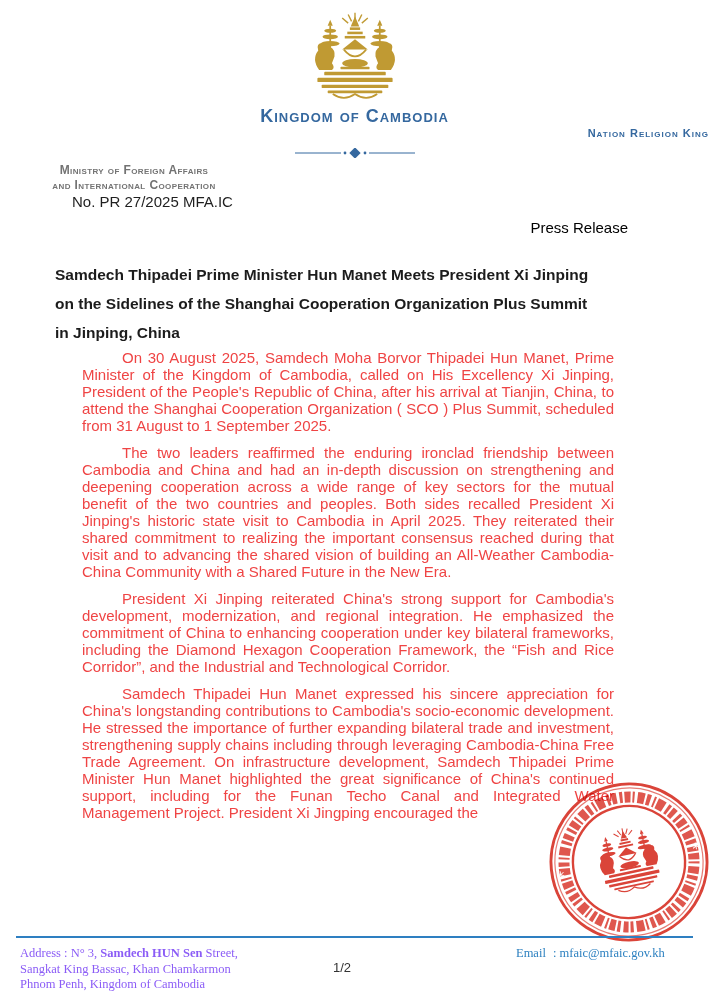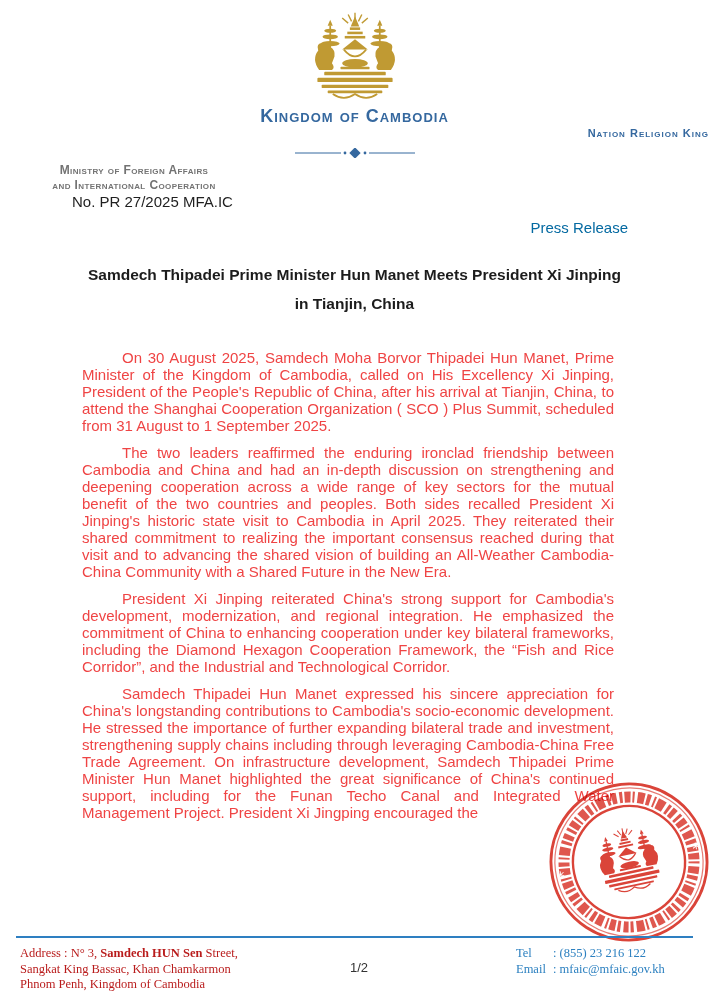--- a/index.html
+++ b/index.html
@@ -20,54 +20,54 @@
     font-variant:small-caps; font-weight:bold; font-size:11px; letter-spacing:1px; color:#35689f;
   }
   .hdr-divider { position:absolute; top:148px; left:50%; transform:translateX(-50%); width:120px; height:10px; color:#35689f; }
 
   .ministry {
     position:absolute; top:163px; left:12px; width:244px; text-align:center;
     font-variant:small-caps; font-weight:bold; font-size:12px; line-height:14.5px;
     letter-spacing:0.4px; color:#737373;
   }
   .doc-number { position:absolute; top:193px; left:55px; font-size:15px; color:#1f1f1f;margin-left:17px; }
-  .press-release { position:absolute; top:219px; right:81px; font-size:15px; color:#0369a1; }
+  .press-release { position:absolute; top:219px; right:81px; font-size:15px; color:#000000; }
 
   
   .doc-title {
-    position:absolute; top:260px; left:55px; right:55px; text-align:center;
+    position:absolute; top:260px; left:55px; right:55px; text-align:left;
     font-weight:bold; font-size:15.5px; line-height:29px; color:#1c1c1c;
   }
 
   
   .content { position:absolute; top:349px; left:82px; width:547px; }
   .content p {
     margin:0 15px 10px 0; text-align:justify; text-indent:40px;
     font-size:15px; line-height:17px; color:#ef4444;
   }
 
   
   .seal {
     position:absolute; left:546px; top:779px; width:166px; height:166px;
     transform:rotate(-12deg); mix-blend-mode:multiply; opacity:0.93; color:#d8352a;
   }
 
   
   .footer-line { position:absolute; top:936px; left:16px; right:16px; height:2px; background:#2e7fc1; }
   .footer-address {
     position:absolute; top:946px; left:20px;
-    font-family:"Liberation Serif", serif; font-size:12.5px; line-height:15.5px; color:#b91c1c;
+    font-family:"Liberation Serif", serif; font-size:12.5px; line-height:15.5px; color:#8b5cf6;
   }
   .footer-address b { font-weight:bold; }
   .footer-contacts {
     position:absolute; top:946px; left:516px;
     font-family:"Liberation Serif", serif; font-size:12.5px; line-height:15.5px; color:#2c80c0;
   }
   .footer-contacts .lbl { display:inline-block; width:37px; }
-  .page-number { position:absolute; top:960px; left:316px; width:52px; text-align:right; font-size:13px; color:#333; }
+  .page-number { position:absolute; top:960px; left:316px; width:52px; text-align:center; font-size:13px; color:#333; }
 </style>
 </head>
 <body>
 
 <div class="page">
 
   <svg width="0" height="0" style="position:absolute">
     <defs>
       <g id="arms" fill="currentColor" stroke="none">
 
@@ -134,21 +134,22 @@
   <div class="ministry">
     <div>Ministry of Foreign Affairs</div>
     <div>and International Cooperation</div>
   </div>
 
   <div class="doc-number">No. PR 27/2025 MFA.IC</div>
   <div class="press-release">Press Release</div>
 
   <div class="doc-title">
     <div>Samdech Thipadei Prime Minister Hun Manet Meets President Xi Jinping</div>
-    <div>in Tianjin, China</div>
+    <div>on the Sidelines of the Shanghai Cooperation Organization Plus Summit</div>
+    <div>in Jinping, China</div>
   </div>
 
   <div class="content">
     <p>On 30 August 2025, Samdech Moha Borvor Thipadei Hun Manet, Prime Minister of the Kingdom of Cambodia, called on His Excellency Xi Jinping, President of the People's Republic of China, after his arrival at Tianjin, China, to attend the Shanghai Cooperation Organization ( SCO ) Plus Summit, scheduled from 31 August to 1 September 2025.</p>
     <p>The two leaders reaffirmed the enduring ironclad friendship between Cambodia and China and had an in-depth discussion on strengthening and deepening cooperation across a wide range of key sectors for the mutual benefit of the two countries and peoples. Both sides recalled President Xi Jinping's historic state visit to Cambodia in April 2025. They reiterated their shared commitment to realizing the important consensus reached during that visit and to advancing the shared vision of building an All-Weather Cambodia-China Community with a Shared Future in the New Era.</p>
     <p>President Xi Jinping reiterated China's strong support for Cambodia's development, modernization, and regional integration. He emphasized the commitment of China to enhancing cooperation under key bilateral frameworks, including the Diamond Hexagon Cooperation Framework, the “Fish and Rice Corridor”, and the Industrial and Technological Corridor.</p>
     <p>Samdech Thipadei Hun Manet expressed his sincere appreciation for China's longstanding contributions to Cambodia's socio-economic development. He stressed the importance of further expanding bilateral trade and investment, strengthening supply chains including through leveraging Cambodia-China Free Trade Agreement. On infrastructure development, Samdech Thipadei Prime Minister Hun Manet highlighted the great significance of China's continued support, including for the Funan Techo Canal and Integrated Water Management Project. President Xi Jingping encouraged the</p>
   </div>
 
   <svg class="seal" viewBox="0 0 166 166" aria-hidden="true">
@@ -167,19 +168,18 @@
 
   <div class="footer-line"></div>
 
   <div class="footer-address">
     <div><span>Address : N° 3, </span><b>Samdech HUN Sen</b><span> Street,</span></div>
     <div>Sangkat King Bassac, Khan Chamkarmon</div>
     <div>Phnom Penh, Kingdom of Cambodia</div>
   </div>
 
   <div class="footer-contacts">
-    <div><span class="lbl">Tel</span><span>: (855) 23 216 122</span></div>
     <div><span class="lbl">Email</span><span>: mfaic@mfaic.gov.kh</span></div>
   </div>
 
   <div class="page-number">1/2</div>
 
 </div>
 
 </body></html>

